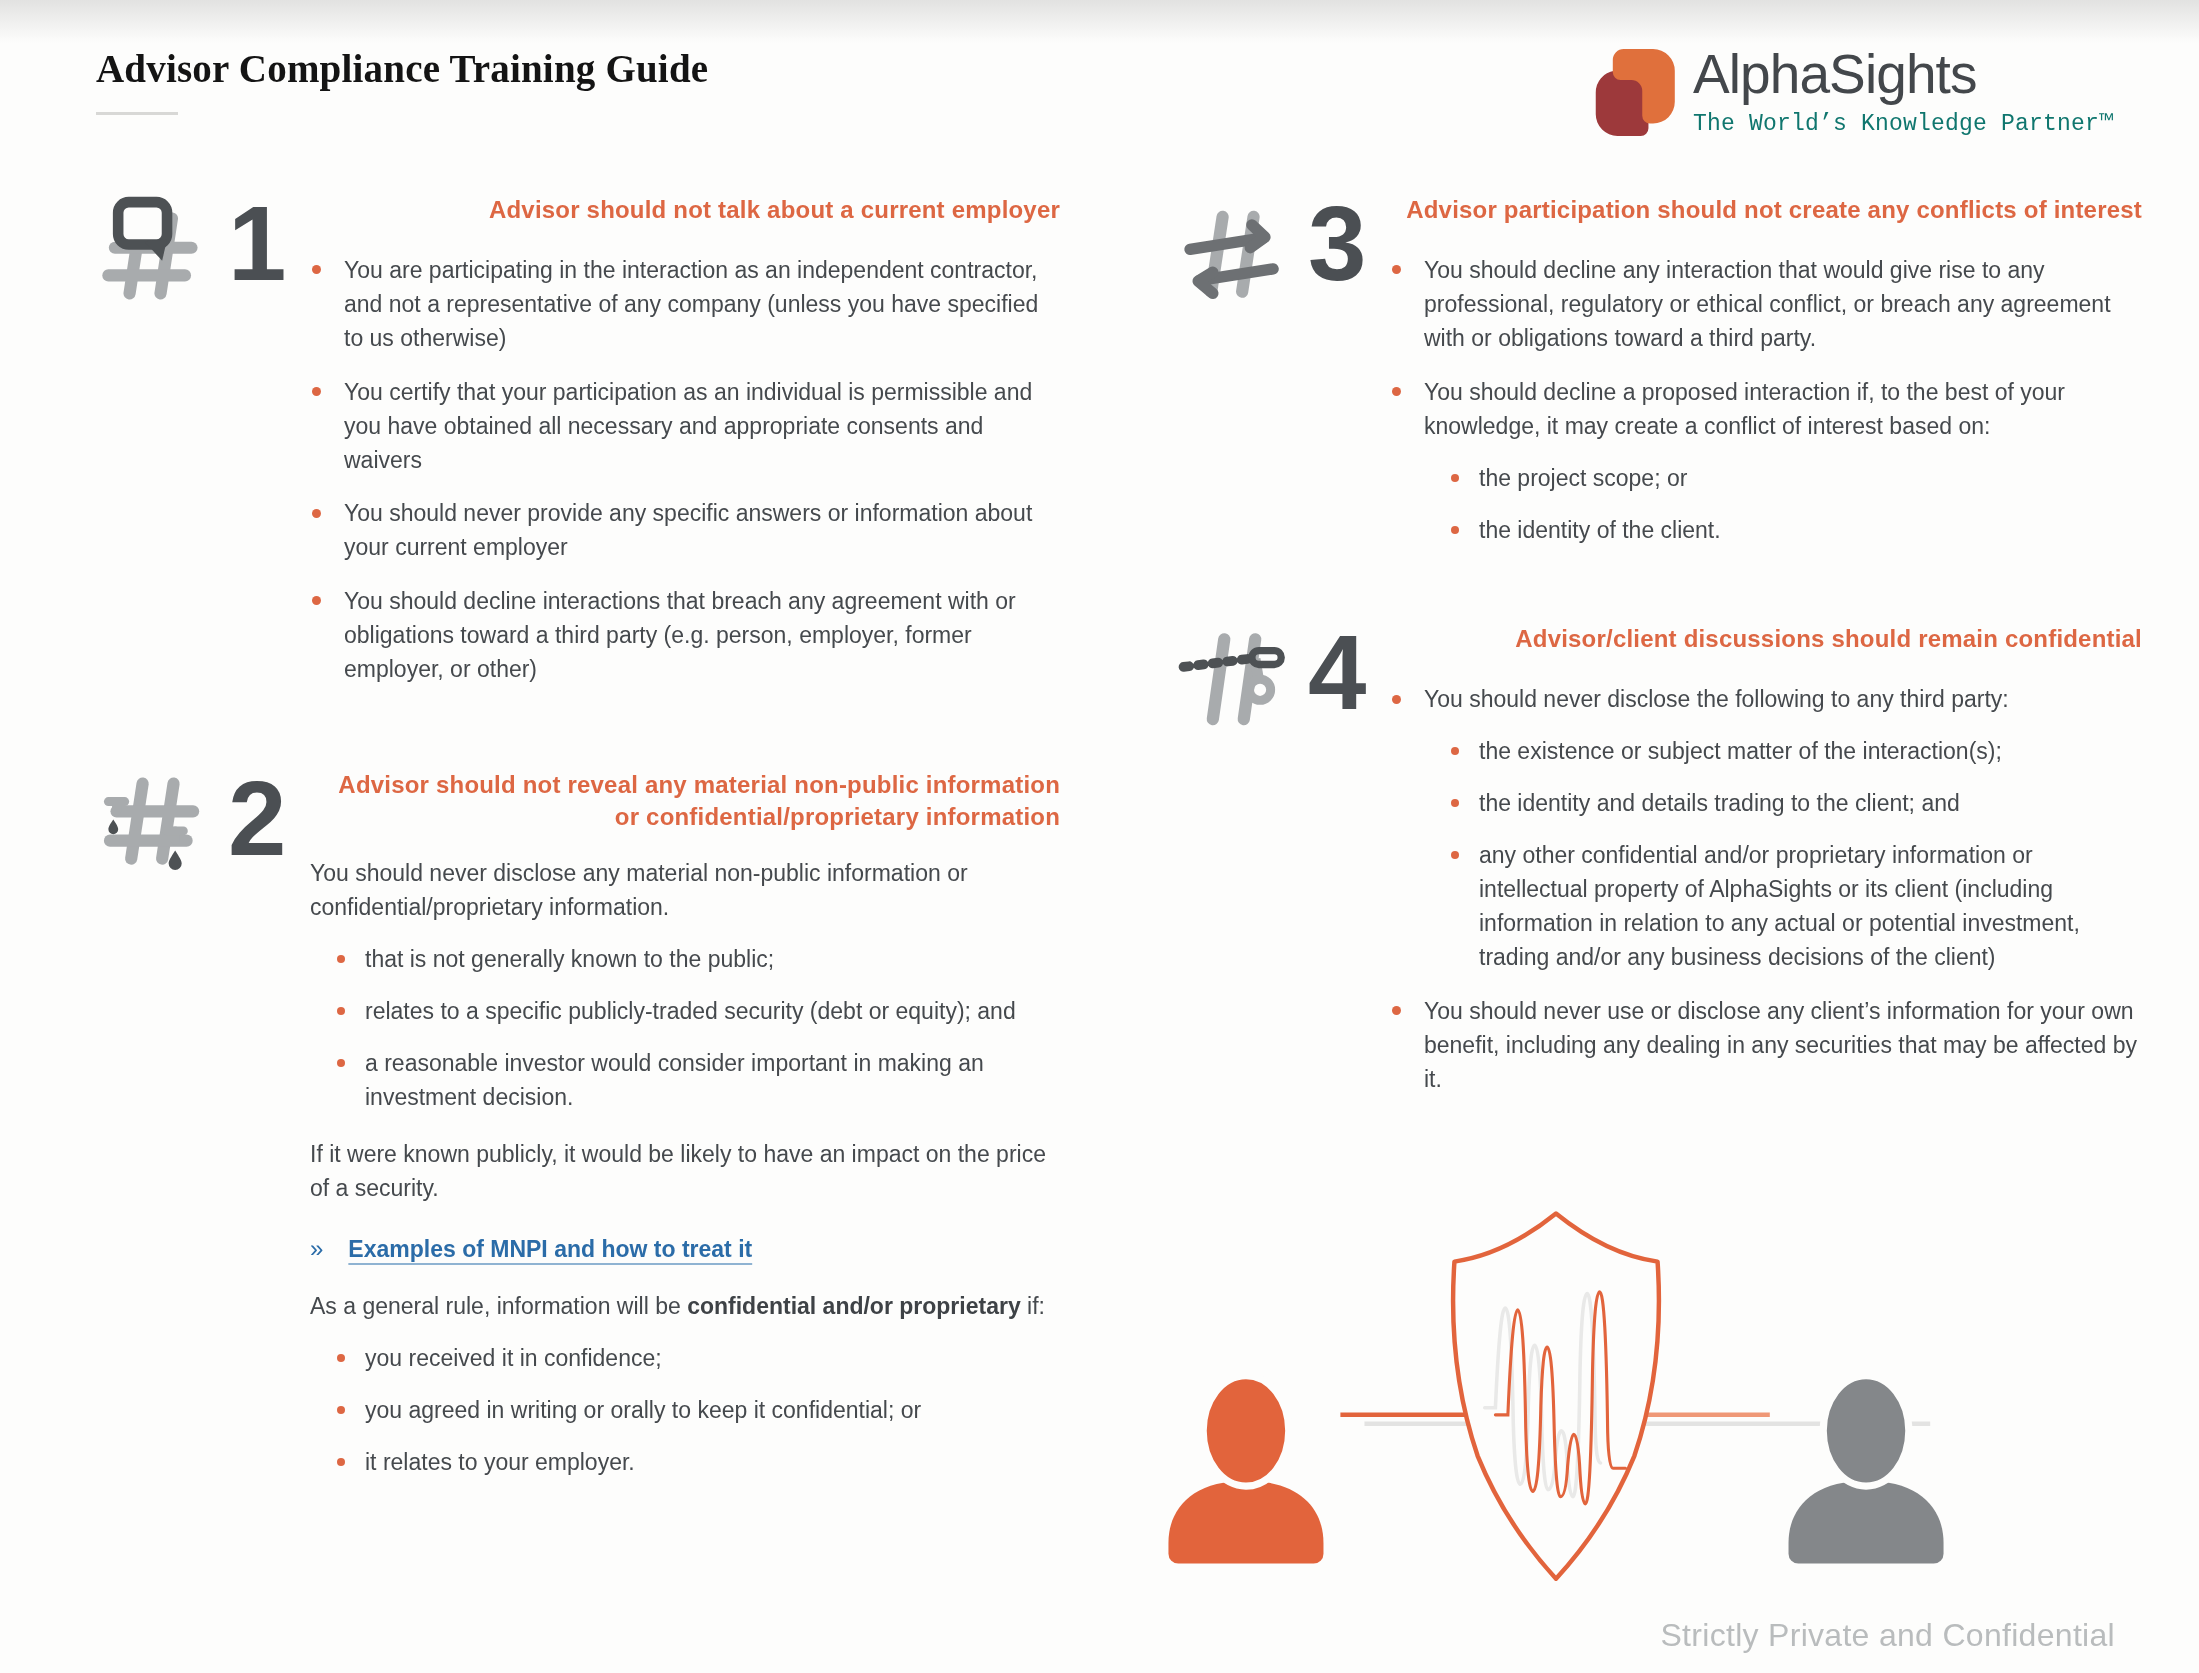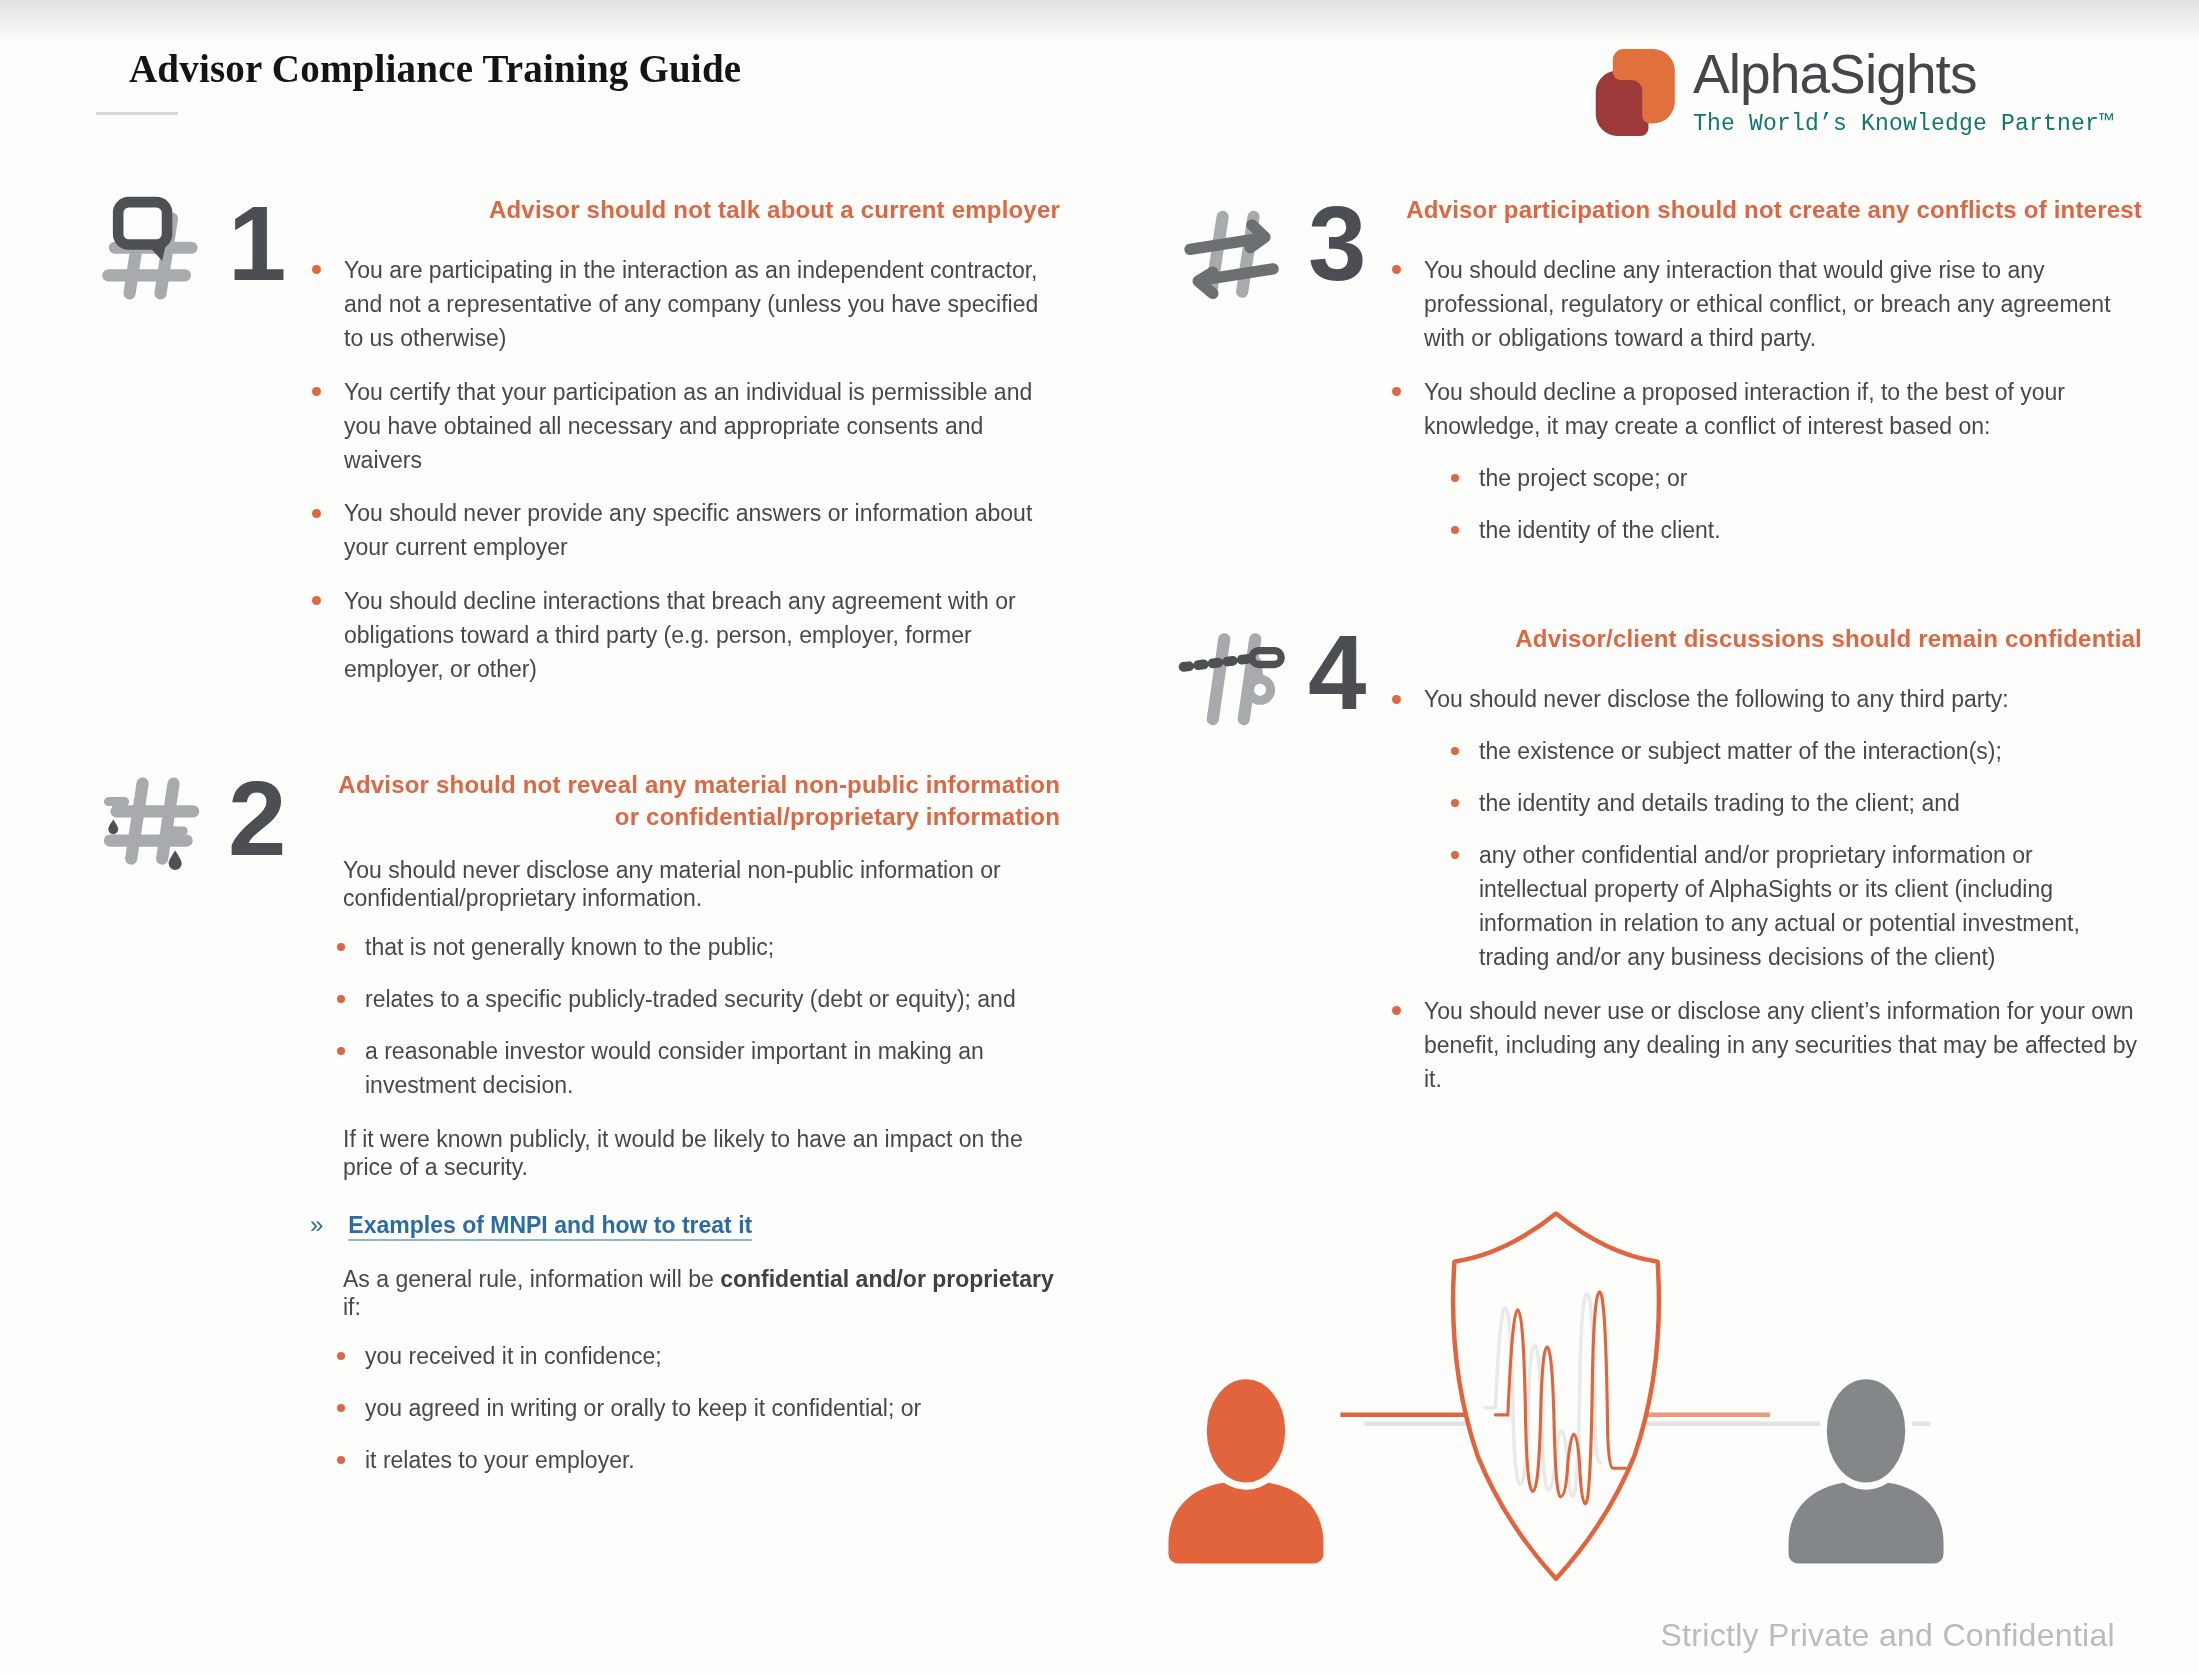--- a/index.html
+++ b/index.html
@@ -20,21 +20,21 @@
     color:var(--body);
     overflow:hidden;
   }
   .top-fade{position:absolute;top:0;left:0;width:100%;height:43px;
     background:linear-gradient(#e2e2e1,rgba(253,253,252,0));}
 
   
   .header{position:absolute;top:46px;left:96px;right:86px;display:flex;
     justify-content:space-between;align-items:flex-start;}
   .doc-title{font-family:"Liberation Serif",serif;font-weight:700;
-    font-size:39px;color:#141414;letter-spacing:0.2px;margin-left:33px;}
+    font-size:39px;color:#141414;letter-spacing:0.2px;}
   .title-rule{width:82px;height:2.7px;background:#d8d8d6;margin-top:21.4px;}
   .logo{display:flex;align-items:flex-start;gap:12px;}
   .logo-mark{width:93px;height:93px;flex:0 0 auto;}
   .logo-text .logo-name{font-size:55px;font-weight:500;color:#43474b;letter-spacing:-0.9px;line-height:1.05;}
   .logo-text .logo-tagline{font-size:23px;color:#0f766e;margin-top:7.1px;letter-spacing:0.2px;font-family:Liberation Mono, monospace;}
 
   
   .col{position:absolute;top:194px;}
   .col-left{left:89px;width:971px;}
   .col-right{left:1169px;width:973px;}
@@ -42,21 +42,21 @@
   .section{display:flex;align-items:flex-start;}
   .badge{width:221px;flex:0 0 auto;display:flex;align-items:flex-start;gap:9px;}
   .badge svg{width:130px;height:114px;flex:0 0 auto;}
   .badge .num{font-size:105px;line-height:.92;font-weight:600;color:#4b4f53;letter-spacing:-2.7px;margin-top:1.8px;}
   .sec-body{flex:1;min-width:0;}
   .sec-heading{color:var(--accent);font-weight:700;font-size:24px;line-height:1.33;margin:0 0 7.1px 0;letter-spacing:0.2px;text-align:right;}
 
   .sec2{margin-top:64px;}
   .sec4{margin-top:57px;}
 
-  p{font-size:23px;line-height:28px;margin-top:23px;margin-left:33px;}
+  p{font-size:23px;line-height:34px;margin-top:23px;}
   b,strong{font-weight:700;color:#3e4246;}
 
   ul{list-style:none;}
   ul.b1{margin-top:27px;}
   ul.b1>li{position:relative;padding-left:34px;margin-bottom:19.6px;font-size:23px;line-height:34px;}
   ul.b1>li::before{content:"";position:absolute;left:1.8px;top:12.5px;width:9px;height:9px;border-radius:50%;background:var(--accent);}
   ul.b2{margin:18px 0 1.8px 25px;}
   ul.b2>li{position:relative;padding-left:30px;margin-bottom:18px;font-size:23px;line-height:34px;}
   ul.b2>li::before{content:"";position:absolute;left:1.8px;top:13.4px;width:8px;height:8px;border-radius:50%;background:var(--accent);}
 

